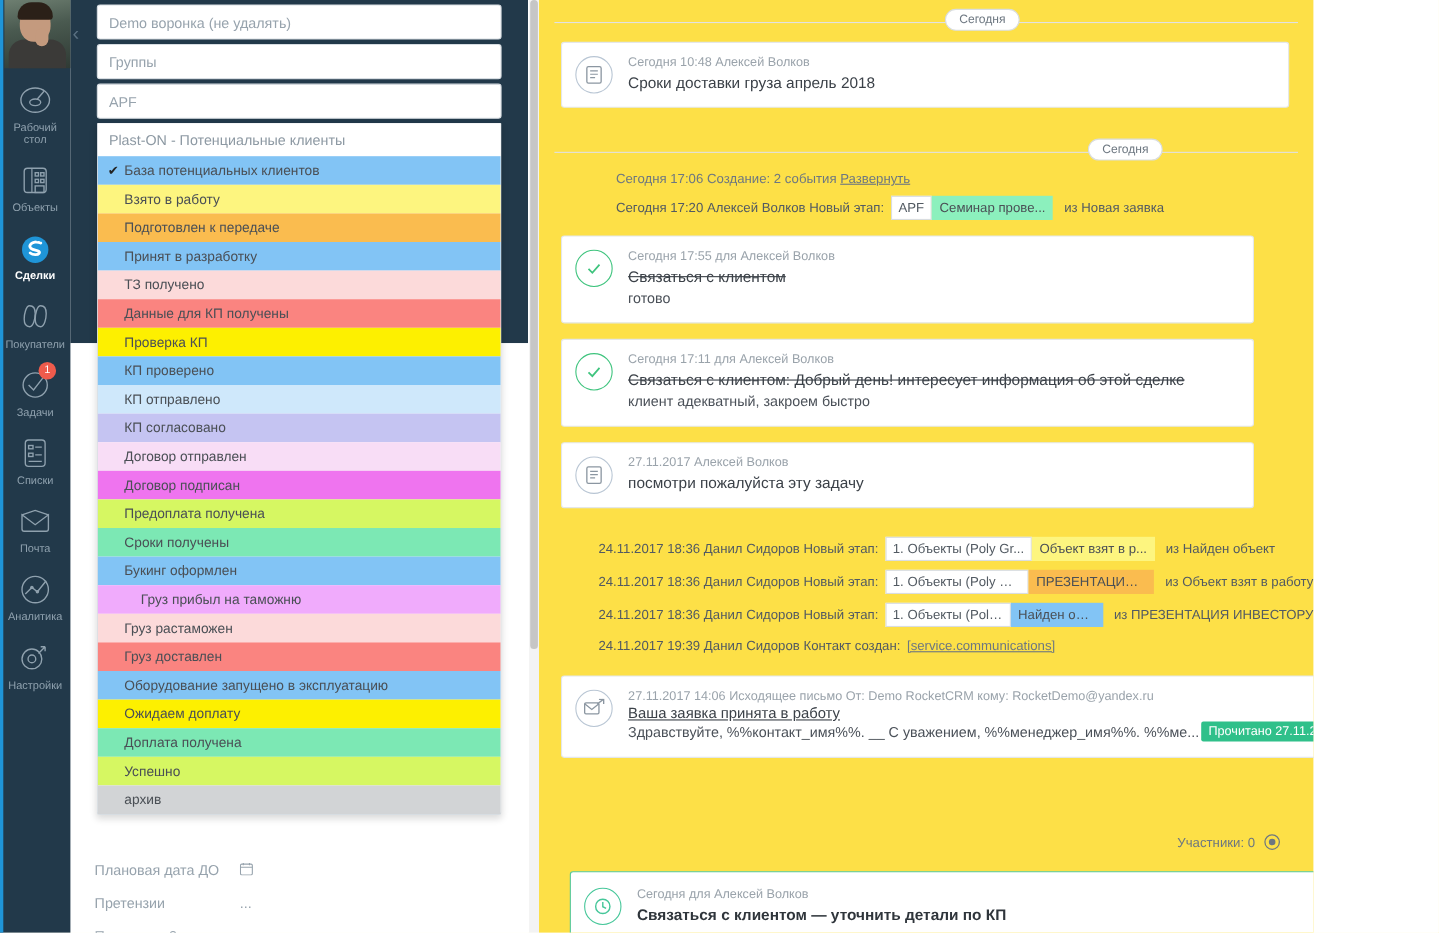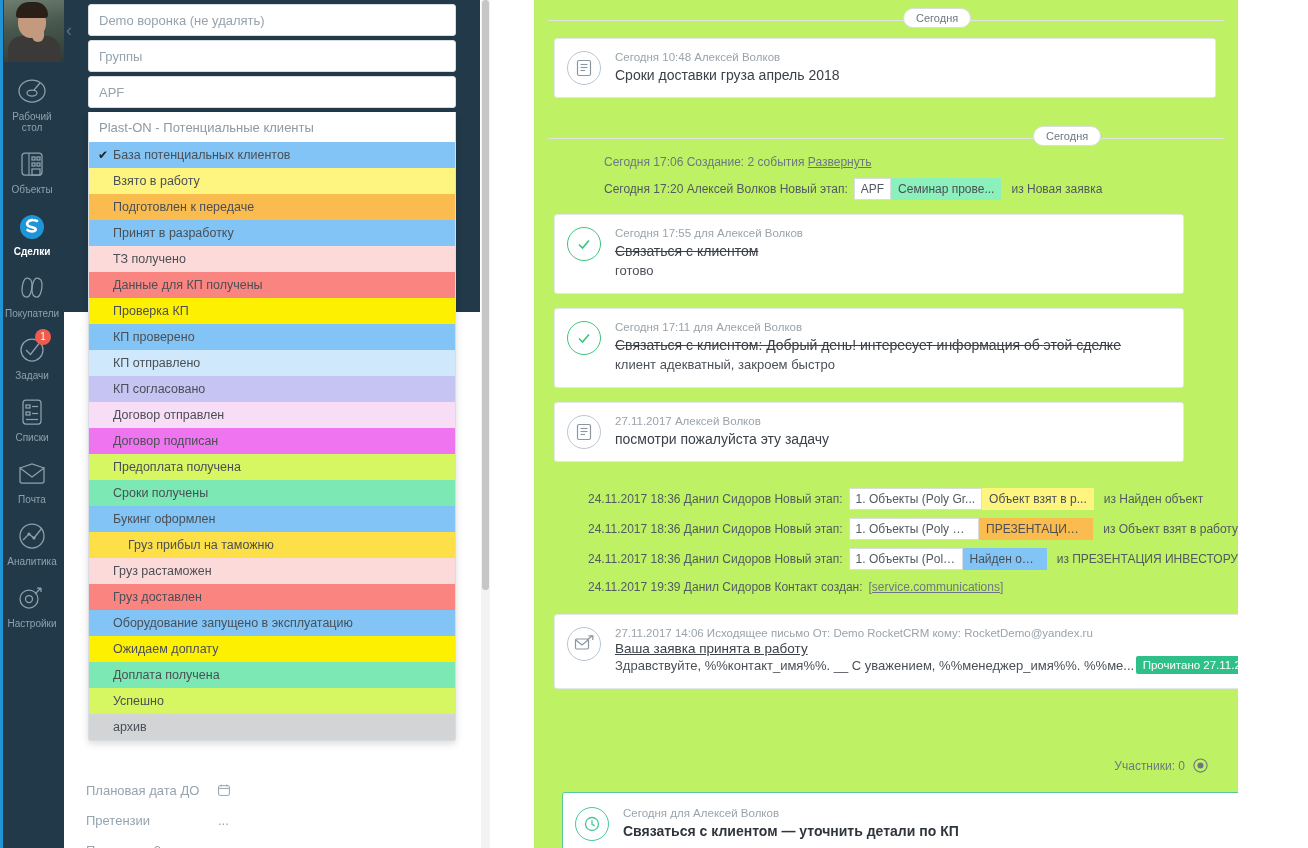--- a/index.html
+++ b/index.html
@@ -113,21 +113,21 @@
     background:#f3f3f3; z-index:3;
   }
   .panel-scroll .thumb {
     position:absolute; left:1px; top:0; width:7px; height:590px;
     background:#c6c6c6; border-radius:4px;
   }
 
   
   .feed {
     position:absolute; left:490px; top:0; width:704px; height:848px;
-    background:#bef264; overflow:hidden;margin-left:44px;
+    background:#fde047; overflow:hidden;
   }
   .day-sep { position:relative; height:24px; margin-top:8px; }
   .day-sep .line {
     position:absolute; left:14px; right:14px; top:12px; height:1px; background:#e2e2e2;
   }
   .day-chip {
     position:absolute; top:0; height:20px; line-height:18px;
     border:1px solid #d9dde0; border-radius:12px; background:#ffffff;
     font-size:11px; color:#6d7781; padding:0 12px;
   }
@@ -386,21 +386,21 @@
           </div>
           <div class="opt" style="background: rgb(214, 247, 98);">
             <span>Предоплата получена</span>
           </div>
           <div class="opt" style="background: rgb(124, 232, 180);">
             <span>Сроки получены</span>
           </div>
           <div class="opt" style="background: rgb(130, 196, 245);">
             <span>Букинг оформлен</span>
           </div>
-          <div class="opt" style="background: #fde047; padding-left: 39px;">
+          <div class="opt" style="background: #f0abfc; padding-left: 39px;">
             <span>Груз прибыл на таможню</span>
           </div>
           <div class="opt" style="background: rgb(252, 218, 218);">
             <span>Груз растаможен</span>
           </div>
           <div class="opt" style="background: rgb(250, 132, 128);">
             <span>Груз доставлен</span>
           </div>
           <div class="opt" style="background: rgb(130, 196, 245);">
             <span>Оборудование запущено в эксплуатацию</span>

